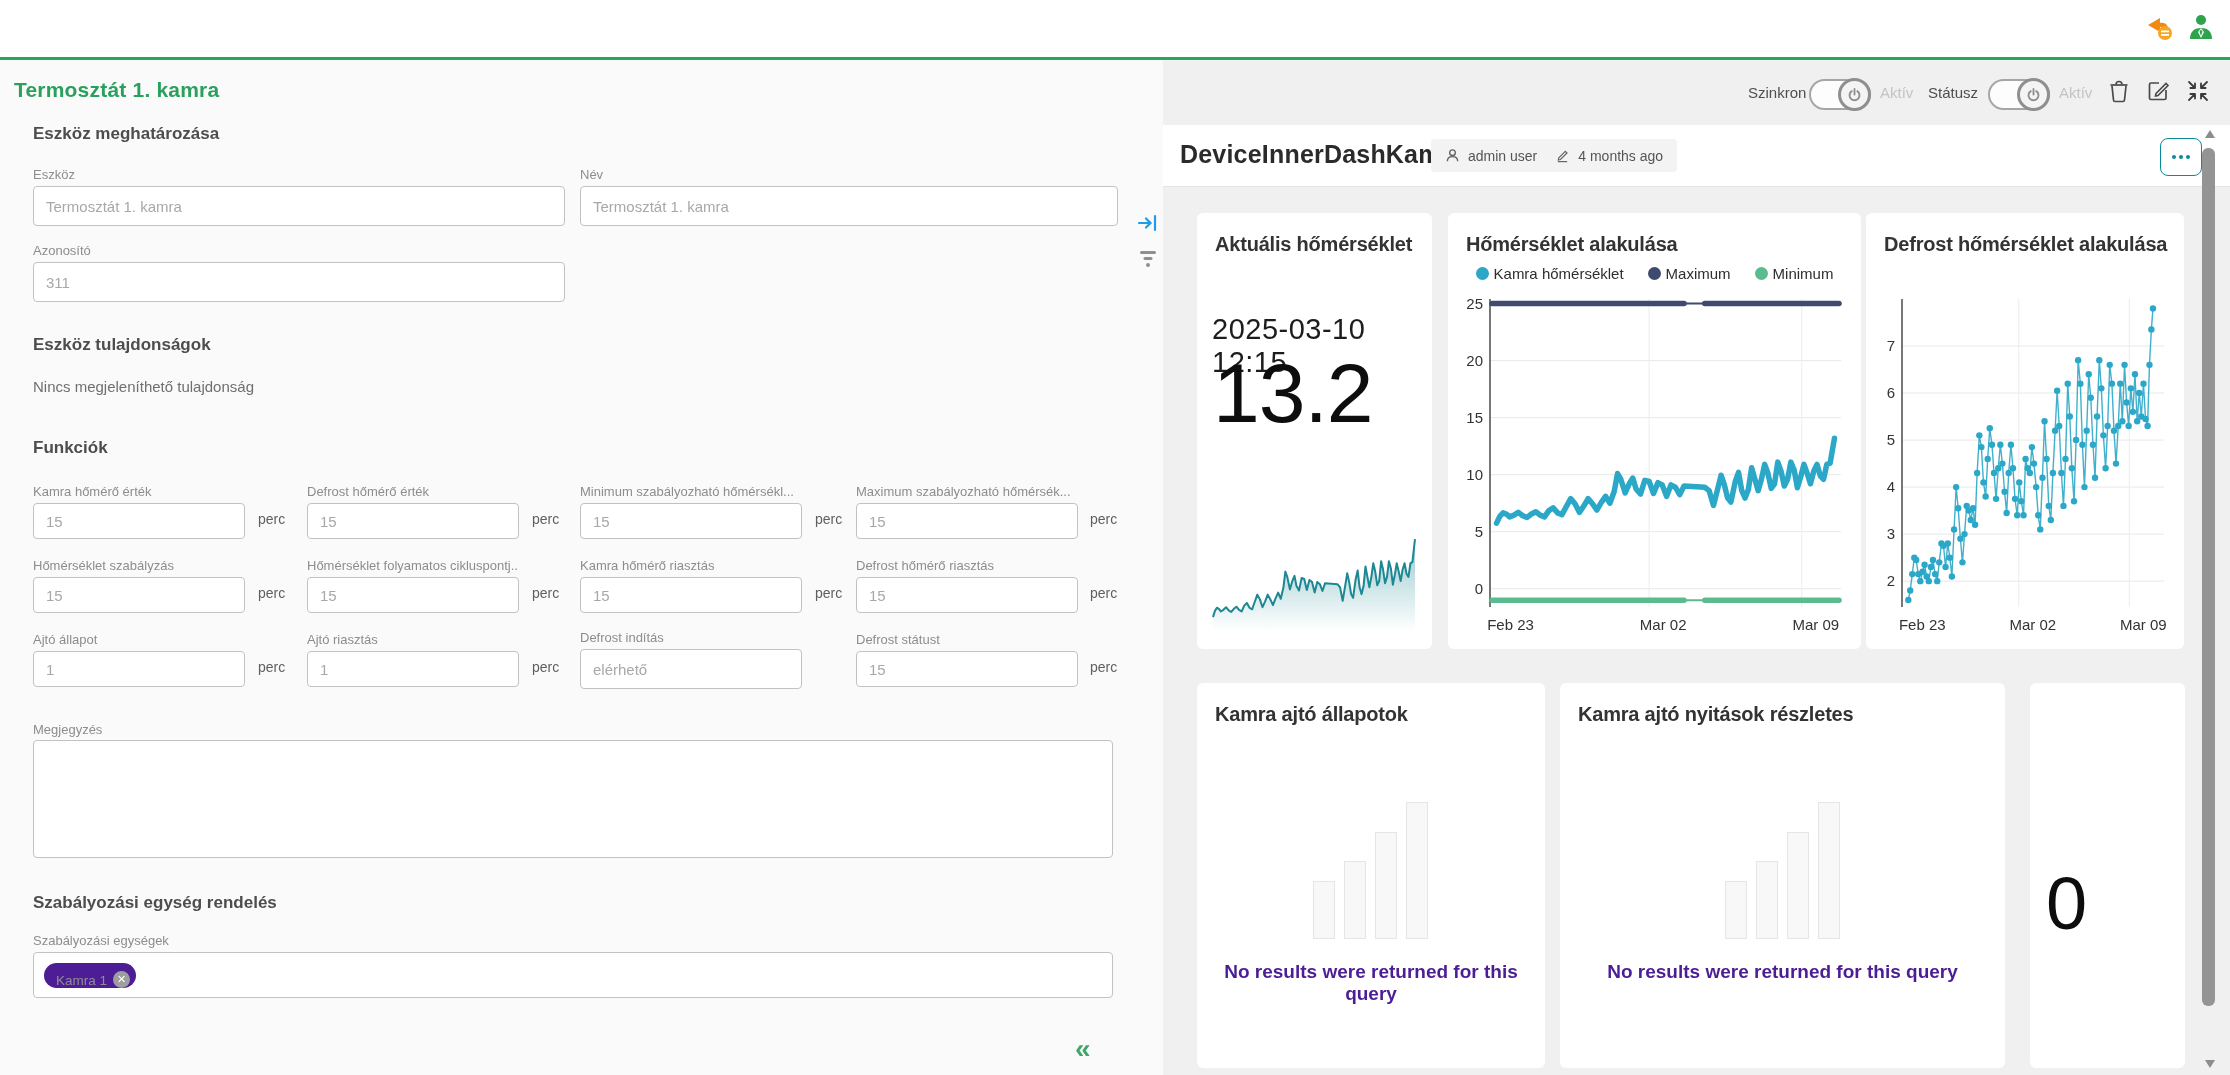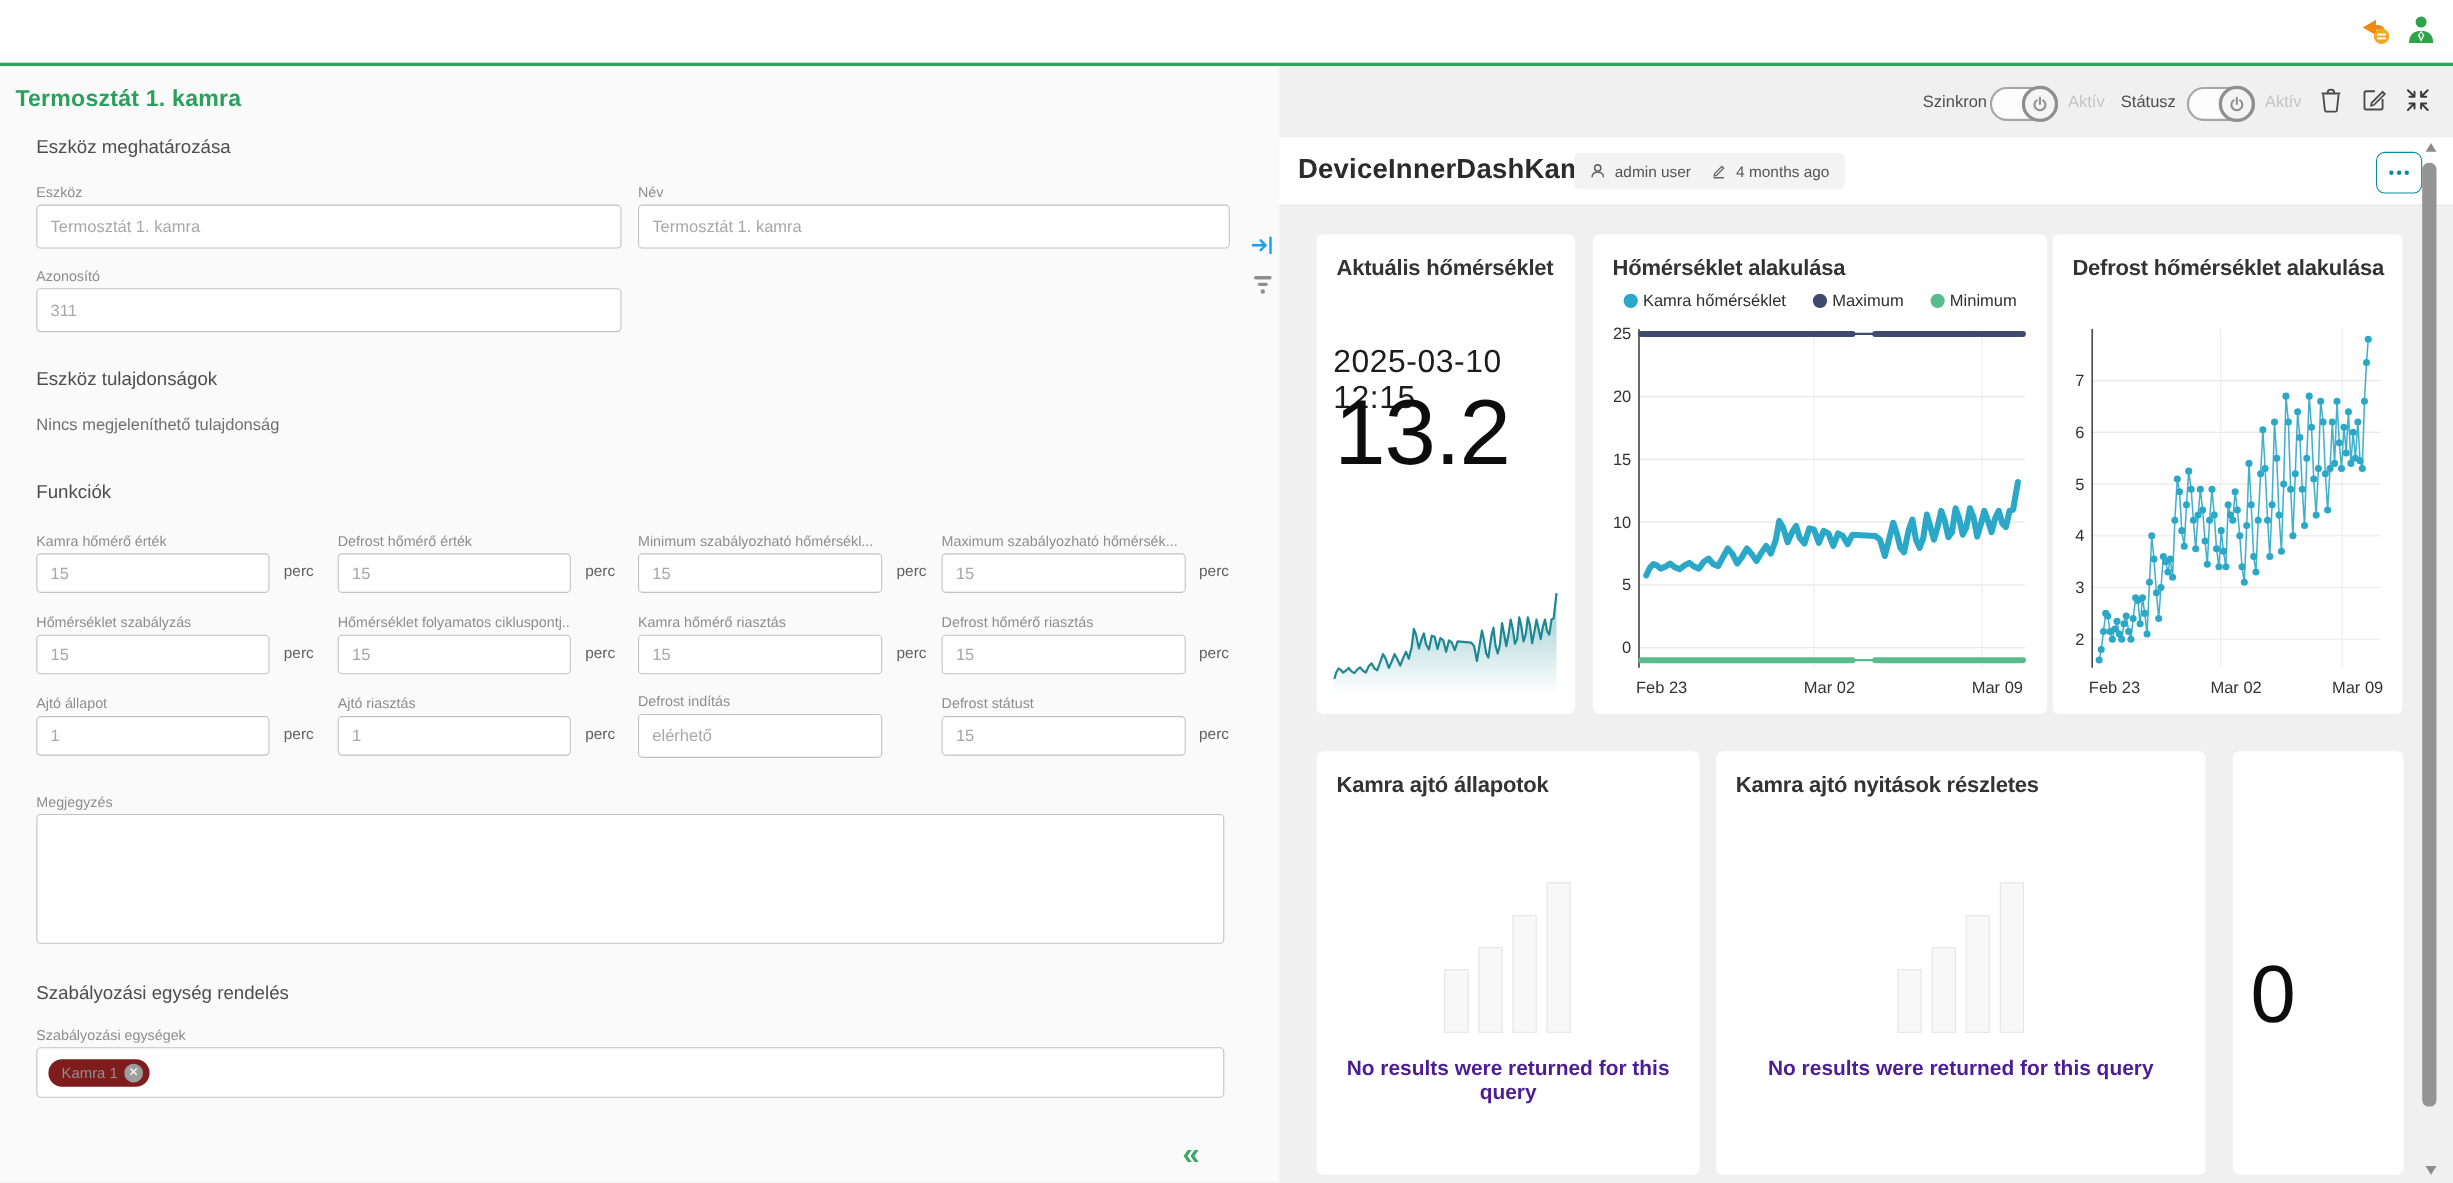--- a/index.html
+++ b/index.html
@@ -2,33 +2,33 @@
 <html><head>
 <meta charset="utf-8">
 <style>
   html,body{margin:0;padding:0;background:#e9e9e9;font-family:"Liberation Sans",sans-serif;}
   .root{position:relative;width:2230px;height:1075px;background:#fafafa;overflow:hidden;}
   .topbar{position:absolute;left:0;top:0;width:2230px;height:57px;background:#ffffff;}
   .greenline{position:absolute;left:0;top:57px;width:2230px;height:3px;background:#2aa65b;}
   .leftbg{position:absolute;left:0;top:60px;width:1163px;height:1015px;background:#fafafa;}
   .panel{position:absolute;left:1163px;top:60px;width:1067px;height:1015px;background:#f0f0f0;}
   .page-title{position:absolute;left:14px;top:78px;font-size:21px;font-weight:600;color:#2aa05d;letter-spacing:.2px;}
-  .sechead{position:absolute;font-size:17px;font-weight:400;color:#4d4d4d;}
+  .sechead{position:absolute;font-size:17px;font-weight:700;color:#4d4d4d;}
   .flabel{font-size:13px;color:#8d8d8d;display:block;margin-bottom:4px;white-space:nowrap;overflow:hidden;}
   .finput{width:100%;height:36px;border:1px solid #c2c2c2;border-radius:4px;background:#fff;box-sizing:border-box;
           padding:0 12px;font-size:15px;color:#6f6f6f;font-family:"Liberation Sans",sans-serif;outline:none;}
   .finput.tall{height:40px;}
   ::placeholder{color:#a8a8a8;opacity:1;}
   .dev,.func{position:absolute;}
   .perc{position:absolute;font-size:14px;color:#5f5f5f;}
   textarea.note{position:absolute;left:33px;top:740px;width:1080px;height:118px;border:1px solid #c2c2c2;border-radius:4px;
           background:#fff;resize:none;box-sizing:border-box;padding:10px;font-family:"Liberation Sans",sans-serif;outline:none;}
   .chipbox{position:absolute;left:33px;top:952px;width:1080px;height:46px;border:1px solid #c2c2c2;border-radius:4px;background:#fff;
           box-sizing:border-box;display:flex;align-items:center;padding:0 10px;}
-  .chip{display:inline-flex;align-items:center;background:#7f1d1d;border-radius:13px;height:25px;padding:0 6px 0 12px;gap:6px;
+  .chip{display:inline-flex;align-items:flex-end;background:#4c1d95;border-radius:13px;height:25px;padding:0 6px 0 12px;gap:6px;
         font-size:13.5px;color:#8f8f8f;}
   .chipx{width:17px;height:17px;border-radius:50%;background:#9e9e9e;color:#fff;font-size:11px;line-height:17px;text-align:center;cursor:pointer;}
   .chevrons{position:absolute;left:1075px;top:1033px;font-size:28px;font-weight:700;color:#3fa768;cursor:pointer;}
   
   .tlabel{position:absolute;font-size:15px;color:#4f4f4f;}
   .tstate{position:absolute;font-size:15px;color:#c4c4c4;}
   .toggle{position:absolute;width:58px;height:27px;border:2px solid #a6a6a6;border-radius:16px;background:#fdfdfd;cursor:pointer;}
   .knob{position:absolute;right:-2px;top:-3px;width:27px;height:27px;border:3px solid #8f8f8f;border-radius:50%;background:#f4f4f4;
         display:flex;align-items:center;justify-content:center;}
   .iconbtn{position:absolute;width:26px;height:26px;cursor:pointer;}

